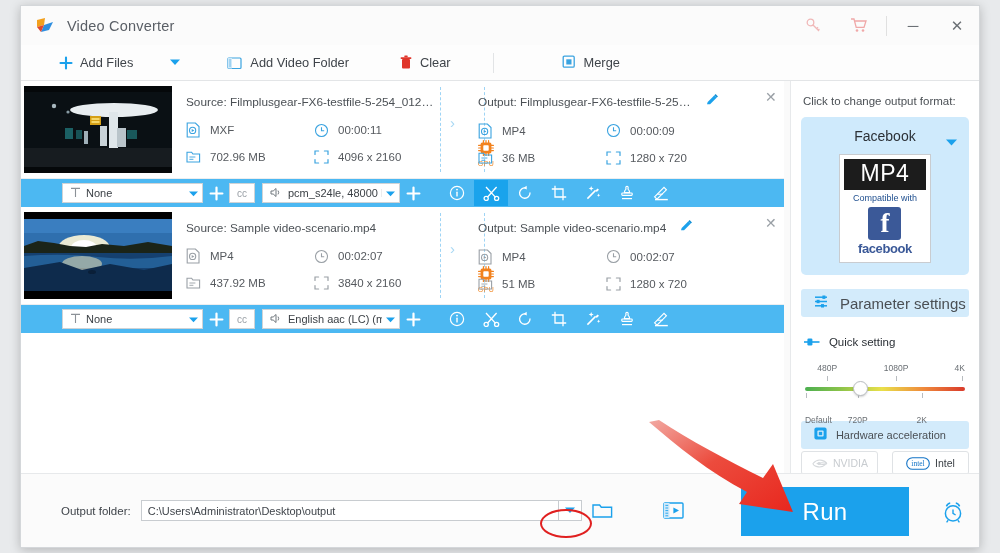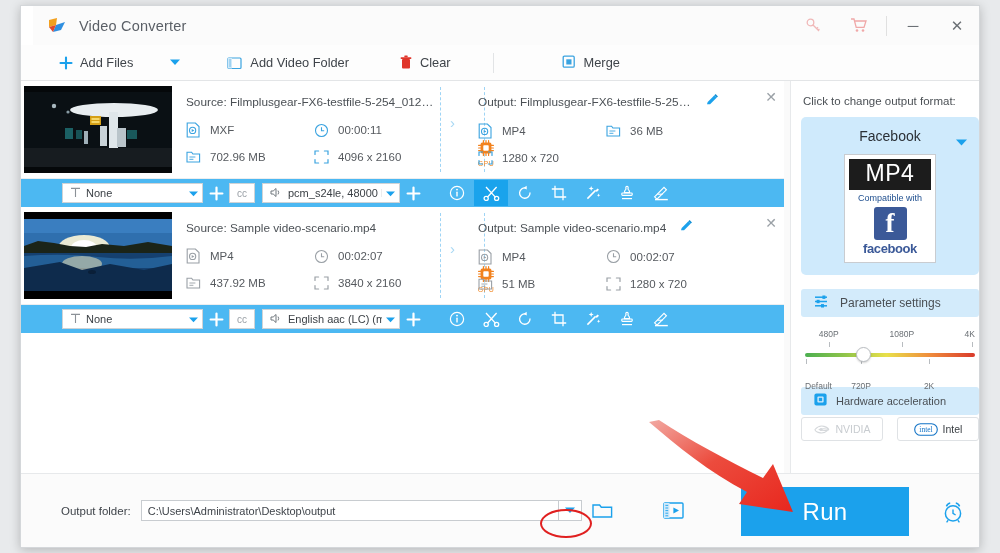--- a/index.html
+++ b/index.html
@@ -18,21 +18,21 @@
     background: #ffffff;
     border: 1px solid #d4d7da;
     box-shadow: 0 2px 10px rgba(0,0,0,0.22);
   }
 
   
   #title-bar {
     position: relative;
     height: 39px;
     background: #fbfbfb;
-    display: flex; align-items: center; margin-left: 12px;
+    display: flex; align-items: center;
   }
   #app-logo {
     width: 20px; height: 20px; margin-left: 14px;
     position: relative;
   }
   #app-title {
     margin-left: 12px;
     font-size: 14.5px;
     color: #5a5f66;
     letter-spacing: .2px;
@@ -191,21 +191,21 @@
     display:flex;align-items:center;justify-content:center;
     cursor:pointer;
   }
   .ab-ico.active { background: #1aa3ec; }
 
   
   #right-panel {
     width: 192px;
     background: #fff;
     border-left: 1px solid #e7e9eb;
-    padding: 12px 0 0 10px;
+    padding: 12px 10px 0 10px;
     position: relative;
   }
   .rp-hint { font-size: 11.5px; color: #4b5055; margin: 2px 0 10px 2px; }
   .fmt-box {
     background: #cfeafc;
     border-radius: 5px;
     padding: 8px 0 12px 0;
     position: relative;
   }
   .fmt-head {
@@ -238,21 +238,21 @@
   .fb-word {
     text-align:center; font-size: 13px; color:#3b5998;
     font-weight: bold; letter-spacing:-.4px; padding: 1px 0 2px 0;
   }
   .param-btn {
     margin-top: 14px; height: 28px;
     background: #d3ebfb; border-radius: 3px;
     display:flex; align-items:center;
     padding-left: 13px; cursor:pointer;
   }
-  .param-btn span.lbl { font-size: 12px; color:#4a4f54; margin-left: 10px;}
+  .param-btn span.lbl { font-size: 15px; color:#4a4f54; margin-left: 10px;}
   .qs-row { display:flex; align-items:center; margin: 16px 0 0 2px; }
   .qs-row .lbl { font-size: 11.5px; color: #2b3036; margin-left: 8px; }
   .slider-wrap { margin: 12px 4px 0 4px; position: relative; height: 52px; }
   .sl-top-labels, .sl-bot-labels {
     position:absolute; width:100%; font-size: 8.5px; color:#6a6f74;
   }
   .sl-top-labels { top: 0; }
   .sl-bot-labels { bottom: 0; }
   .sl-top-labels span, .sl-bot-labels span { position:absolute; }
   .sl-track {
@@ -510,20 +510,29 @@
                   <svg width="15" height="16" viewBox="0 0 15 16">
                     <path d="M1.2 1 H9.4 L13 4.6 V15 H1.2 Z" fill="none" stroke="#3aa3e0" stroke-width="1.1"></path>
                     <circle cx="6.6" cy="8.4" r="3.1" fill="none" stroke="#3aa3e0" stroke-width="1.1"></circle>
                     <path d="M5.7 6.9 L8.4 8.4 L5.7 9.9 Z" fill="#3aa3e0"></path>
                   </svg>
                 </span>
                 <span>MP4</span>
               </div>
               <div class="meta-cell">
                 <span class="mi">
+                  <svg width="15" height="15" viewBox="0 0 15 15">
+                    <circle cx="7.5" cy="7.5" r="6" fill="none" stroke="#3aa3e0" stroke-width="1.1"></circle>
+                    <path d="M7.5 4.2 V7.8 H10.2" fill="none" stroke="#3aa3e0" stroke-width="1.1"></path>
+                  </svg>
+                </span>
+                <span>00:00:09</span>
+              </div>
+              <div class="meta-cell">
+                <span class="mi">
                   <svg width="15" height="14" viewBox="0 0 15 14">
                     <path d="M1 2.2 H5.6 L6.9 4 H13.6 V12 H1 Z" fill="none" stroke="#3aa3e0" stroke-width="1.1"></path>
                     <path d="M3.4 7 H9.4 M3.4 9.3 H7.4" stroke="#3aa3e0" stroke-width=".9"></path>
                   </svg>
                 </span>
                 <span>36 MB</span>
               </div>
               <div class="meta-cell">
                 <span class="mi">
                   <svg width="15" height="14" viewBox="0 0 15 14">
@@ -885,20 +894,29 @@
             <path d="M1 7.5 H13" stroke="#1ba1ec" stroke-width="1.5"></path>
             <path d="M1 11.8 H13" stroke="#1ba1ec" stroke-width="1.5"></path>
             <rect x="8.4" y="1.5" width="3" height="3.4" fill="#1ba1ec"></rect>
             <rect x="2.6" y="5.8" width="3" height="3.4" fill="#1ba1ec"></rect>
             <rect x="7" y="10.1" width="3" height="3.4" fill="#1ba1ec"></rect>
           </svg>
         </span>
         <span class="lbl">Parameter settings</span>
       </div>
 
+      <div class="qs-row">
+        <span>
+          <svg width="18" height="10" viewBox="0 0 18 10">
+            <path d="M1 5 H16.5" stroke="#1ba1ec" stroke-width="1.6"></path>
+            <rect x="4.4" y="1.6" width="5" height="6.8" rx="1.2" fill="#1ba1ec"></rect>
+          </svg>
+        </span>
+        <span class="lbl">Quick setting</span>
+      </div>
 
       <div class="slider-wrap">
         <div class="sl-top-labels">
           <span style="left:14%;transform:translateX(-50%)">480P</span>
           <span style="left:57%;transform:translateX(-50%)">1080P</span>
           <span style="right:0">4K</span>
         </div>
         <div class="sl-tick" style="left:14%;top:13px"></div>
         <div class="sl-tick" style="left:57%;top:13px"></div>
         <div class="sl-tick" style="right:2px;top:13px"></div>

